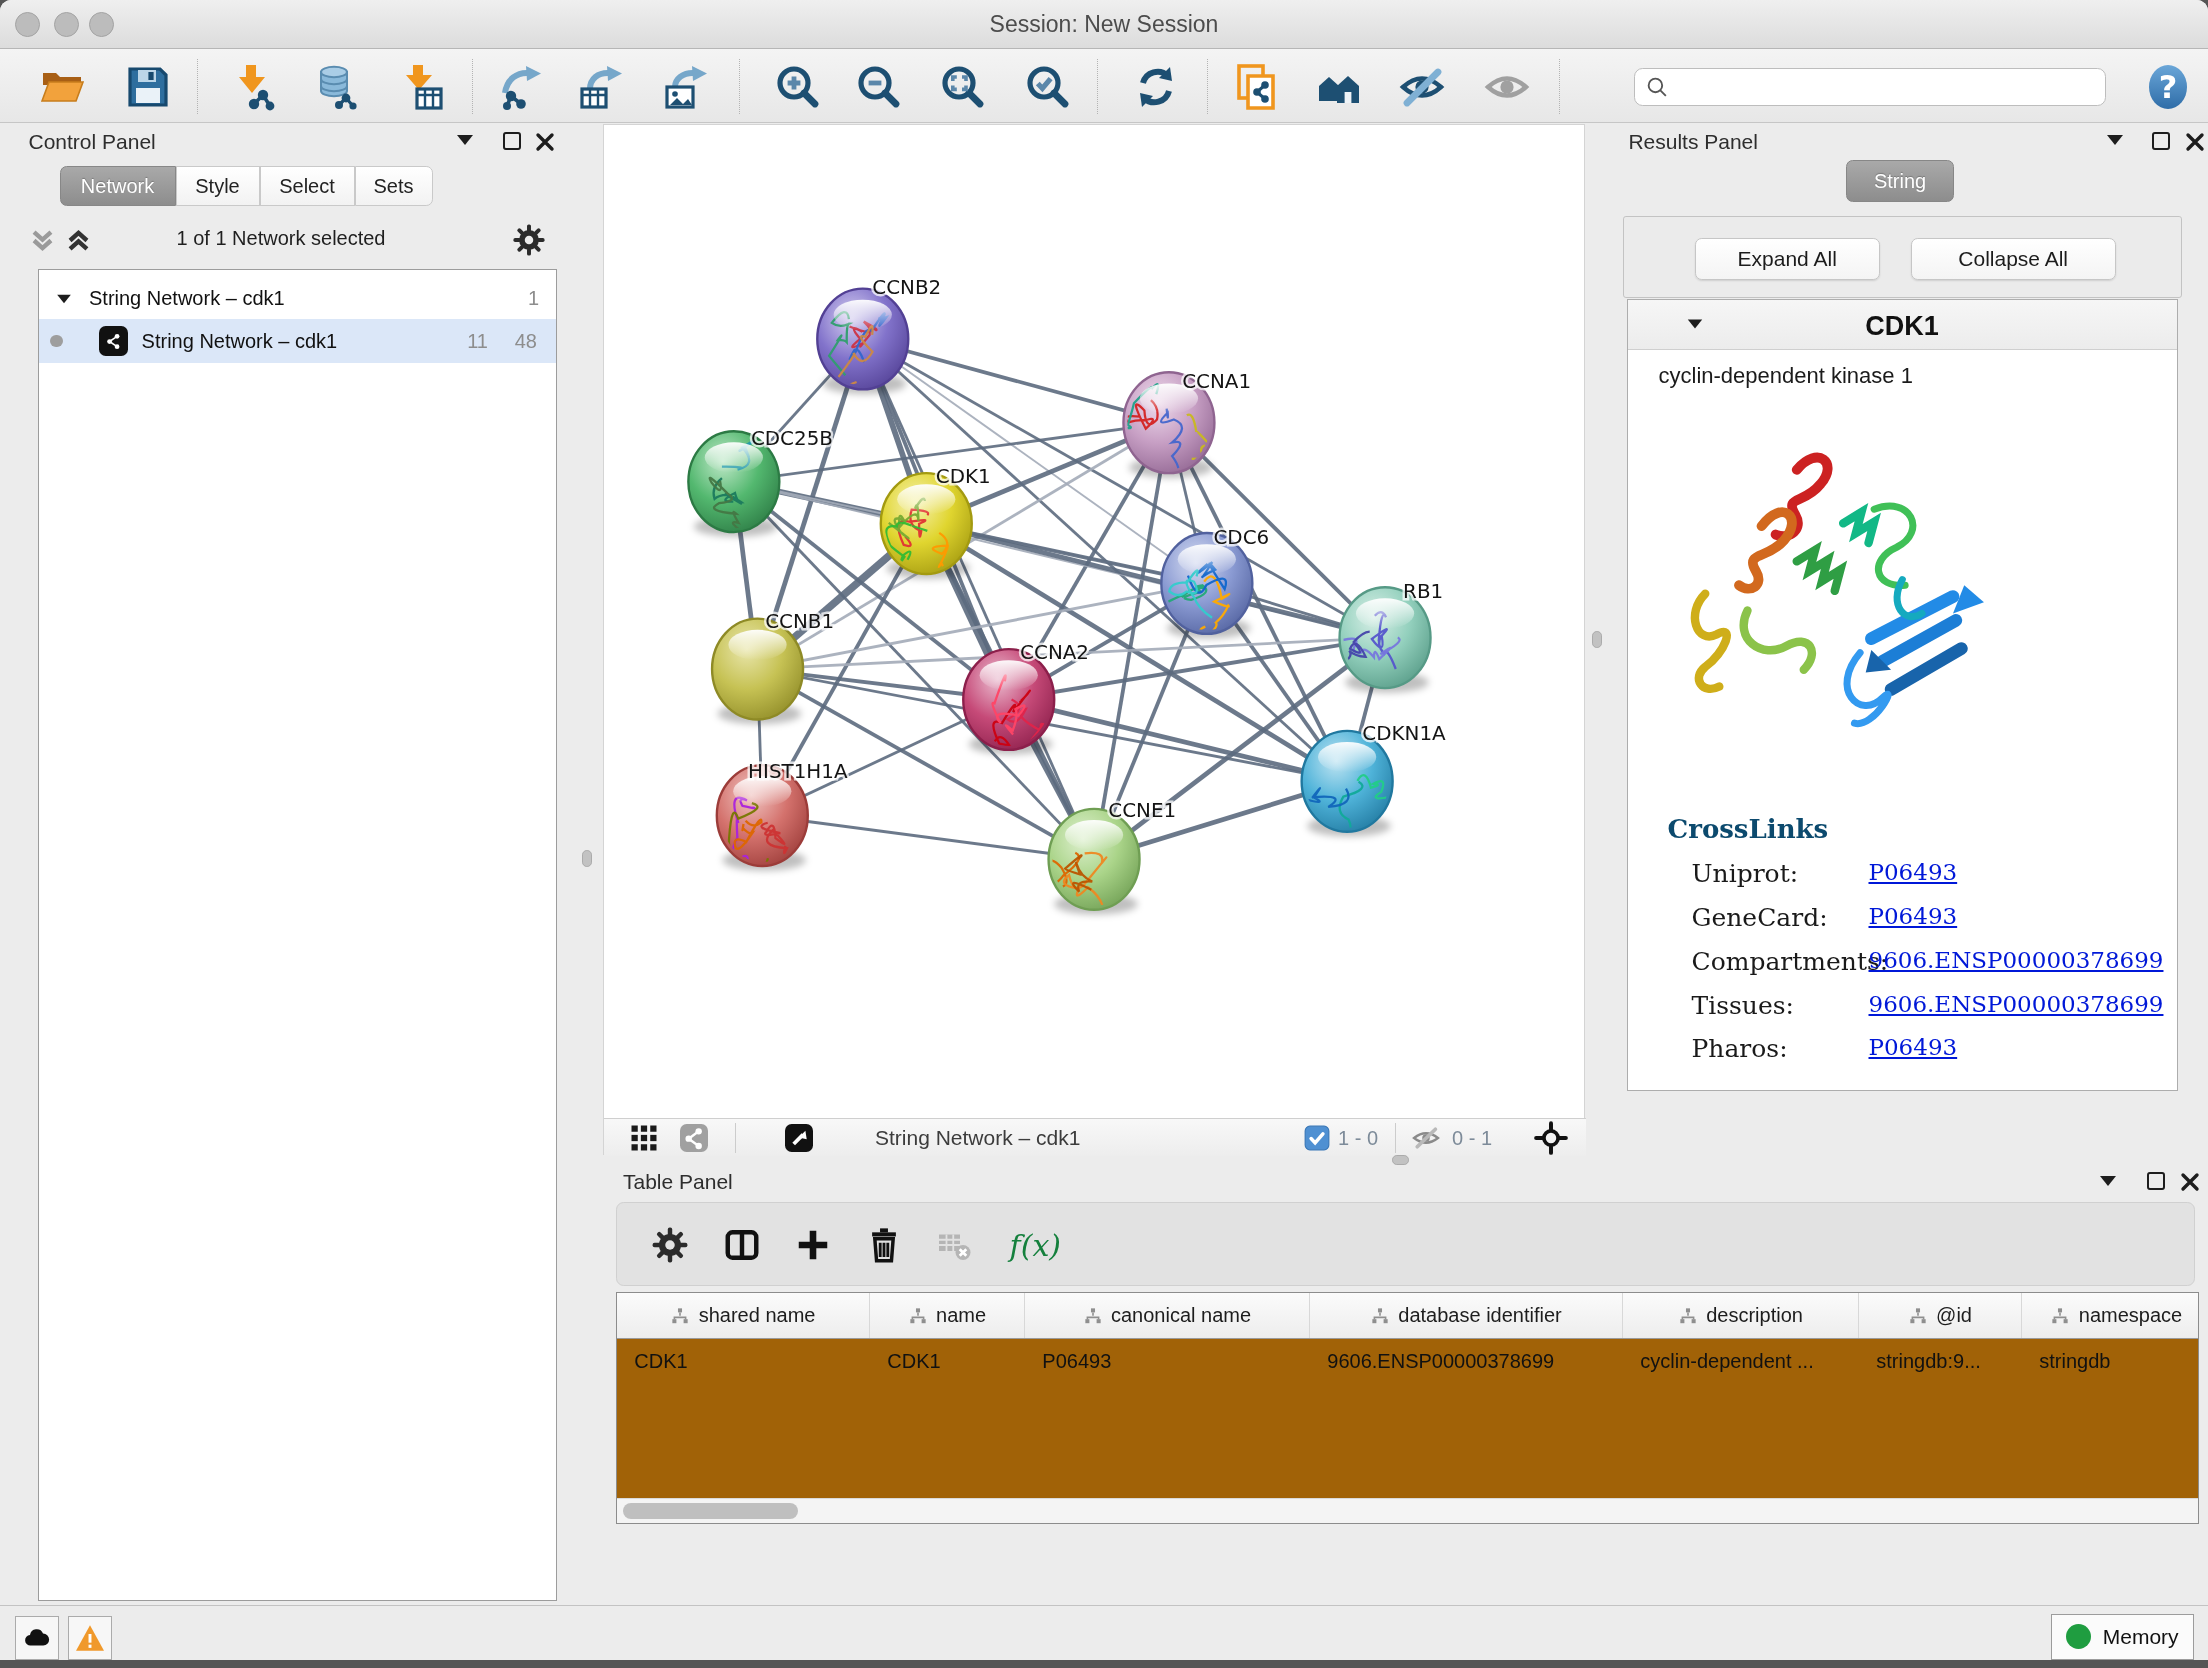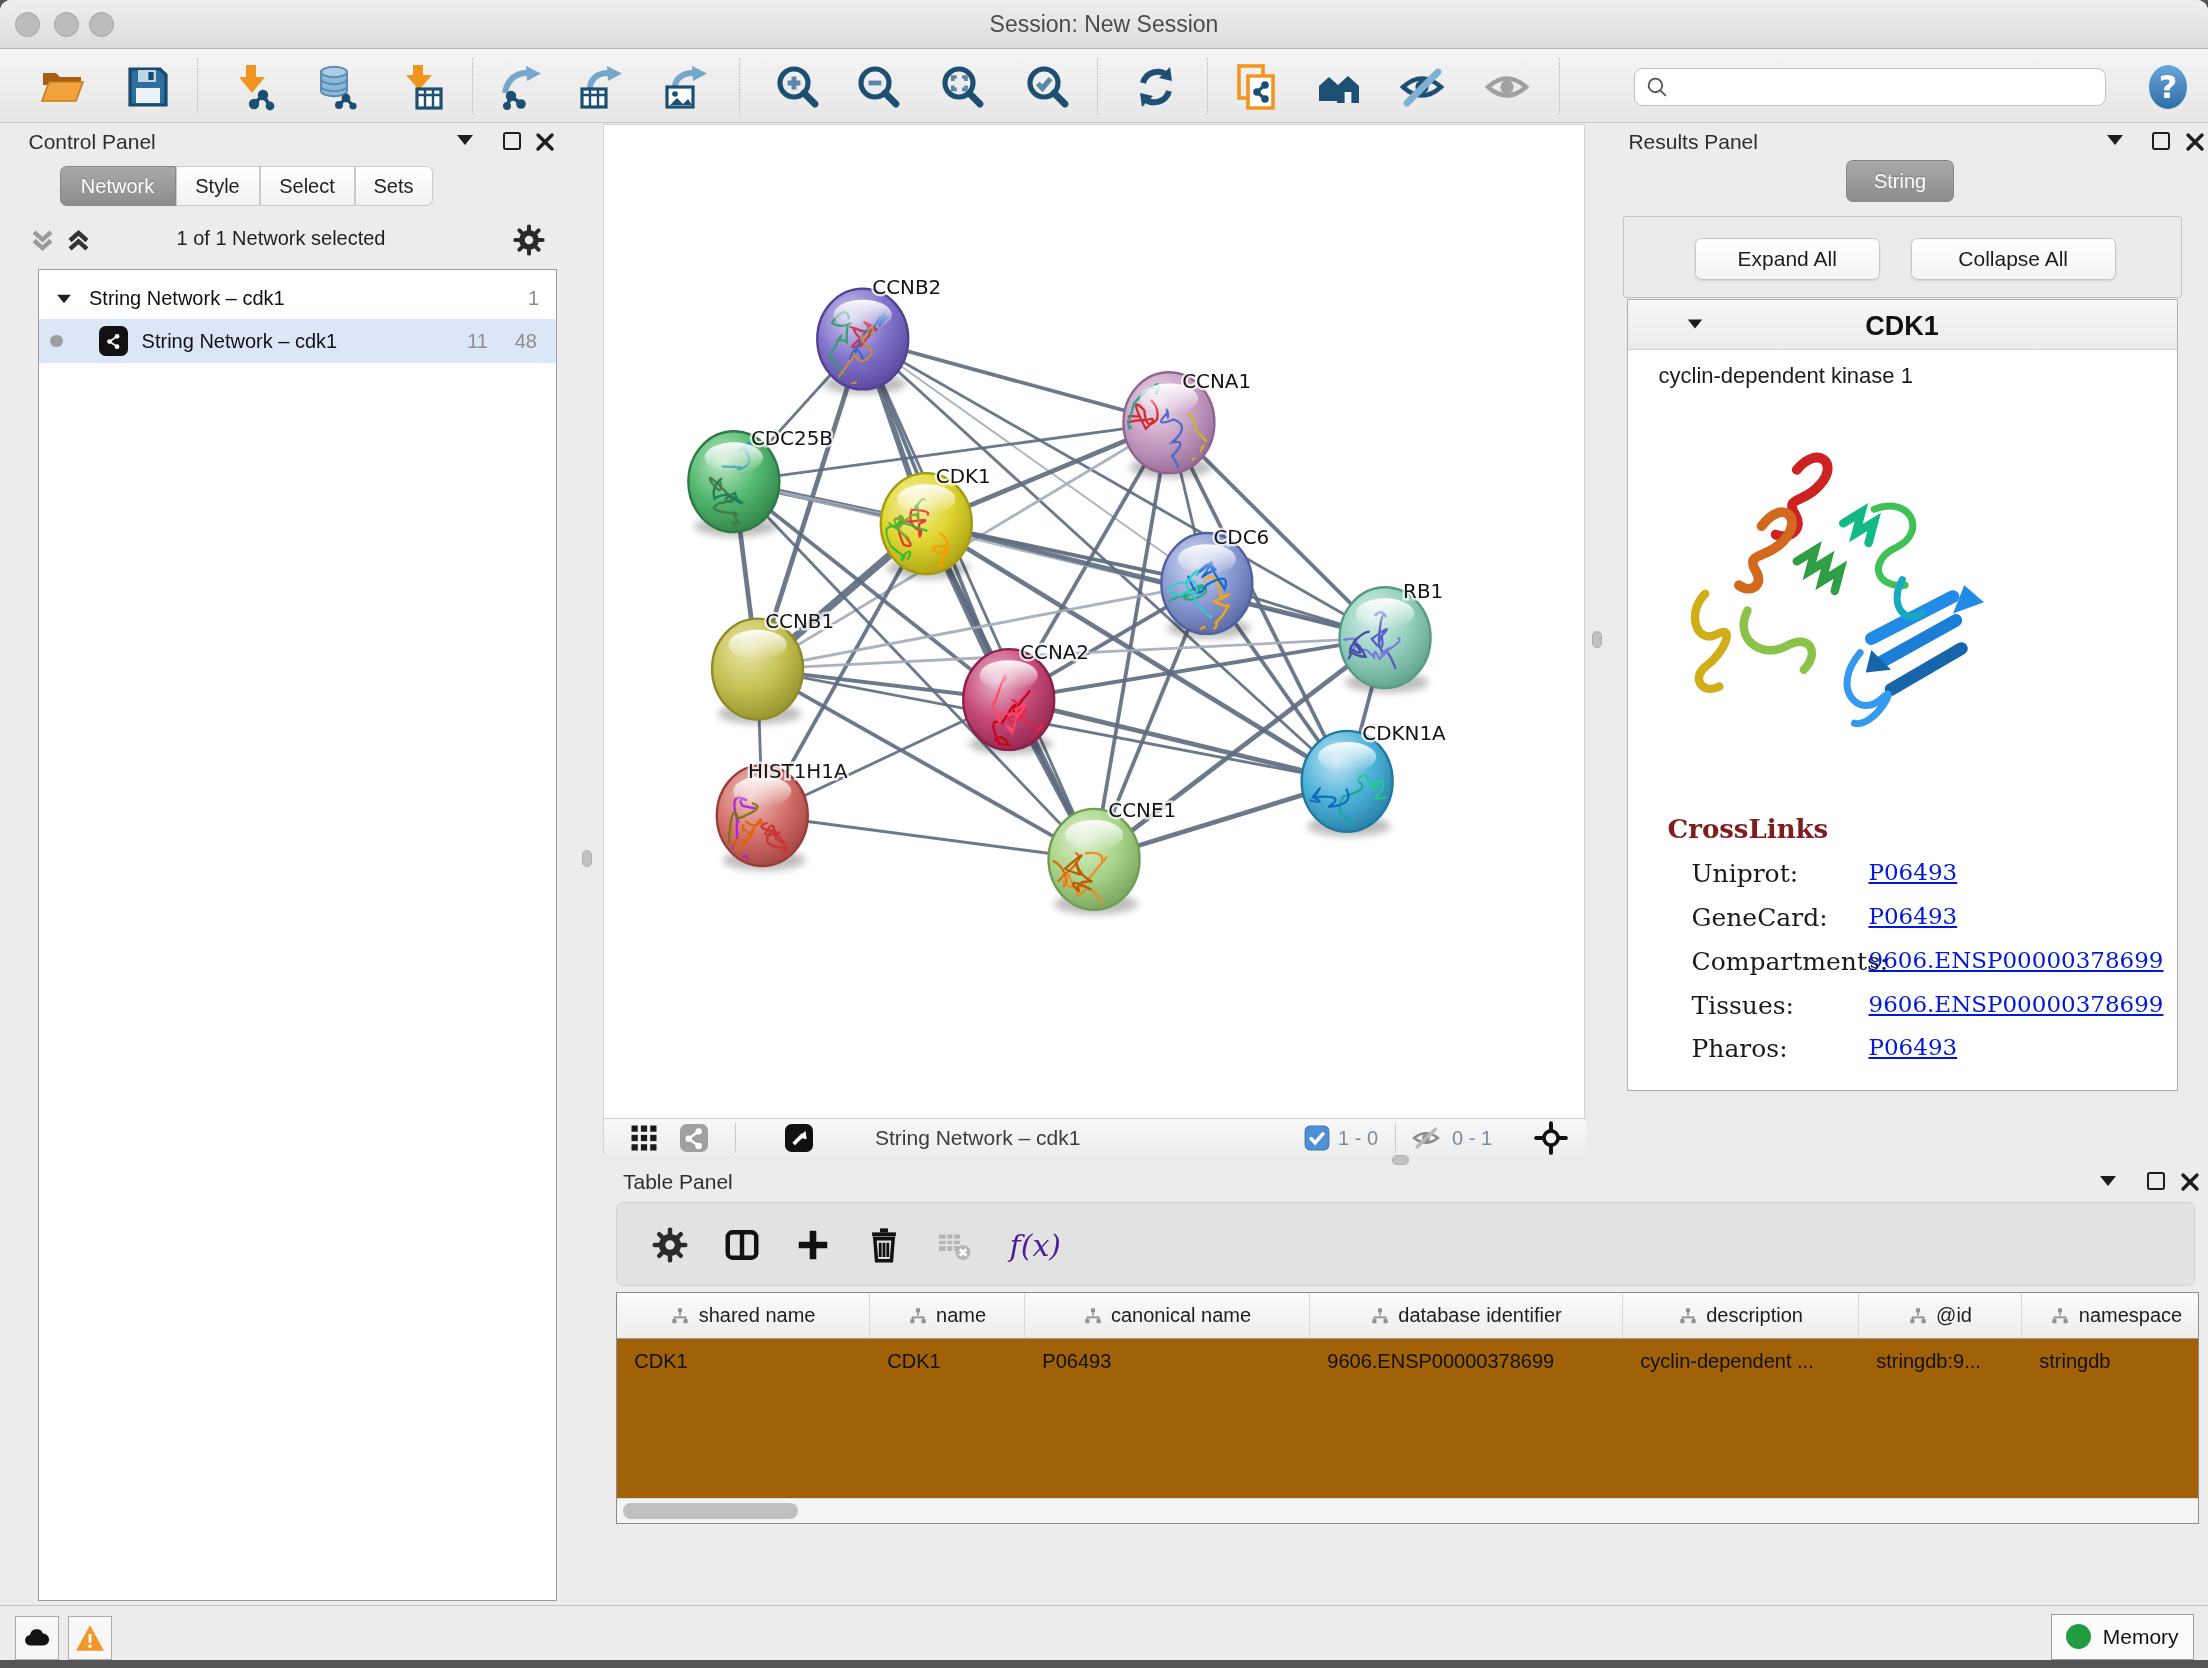--- a/index.html
+++ b/index.html
@@ -64,30 +64,30 @@
   .rbtn{position:absolute;top:21px;height:42px;background:linear-gradient(#ffffff,#f4f4f4);
     border:1px solid #c6c6c6;border-radius:6.7px;font-size:21px;color:#1c1c1c;
     display:flex;align-items:center;justify-content:center;box-shadow:0 1px 1.9px rgba(0,0,0,.12);}
   .rbox2{position:absolute;left:9.5px;top:175px;width:551px;height:792px;background:#fff;
     border:1.9px solid #adadad;}
   .rsechead{position:absolute;left:0;top:0;width:100%;height:50px;background:linear-gradient(#f6f6f6,#ececec);
     border-bottom:1px solid #cfcfcf;}
   .rgene{position:absolute;left:0;width:100%;text-align:center;top:11.4px;font-size:27px;font-weight:bold;color:#111;}
   .rdesc{position:absolute;left:31px;top:63px;font-size:22px;color:#1b1b1b;}
   .serif{font-family:"DejaVu Serif","Liberation Serif",serif;}
-  .xl-title{position:absolute;left:40px;top:514px;font-size:26px;font-weight:bold;color:#7f1d1d;}
+  .xl-title{position:absolute;left:40px;top:514px;font-size:26px;font-weight:bold;color:#0c4a6e;}
   .xl-row{position:absolute;left:0;width:100%;height:44px;}
   .xl-label{position:absolute;left:64px;font-size:25px;color:#1a1a1a;}
   .xl-link{position:absolute;left:241px;font-size:23px;color:#0018d8;text-decoration:underline;cursor:pointer;}
   
   .tpanel{position:absolute;left:603px;top:1166px;width:1605px;height:439px;}
   .ttools{position:absolute;left:13.3px;top:36px;width:1579px;height:84px;background:#e2e2e2;
     border:1px solid #d0d0d0;border-radius:7.6px;}
   .ticon{position:absolute;top:21px;width:42px;height:42px;display:flex;align-items:center;justify-content:center;}
-  .fx{font-family:"DejaVu Serif","Liberation Serif",serif;font-style:italic;font-size:30px;color:#4c1d95;}
+  .fx{font-family:"DejaVu Serif","Liberation Serif",serif;font-style:italic;font-size:30px;color:#15803d;}
   .tablebox{position:absolute;left:13.3px;top:126px;width:1583px;height:232px;background:#a16207;
     border:1.9px solid #8c8c8c;overflow:hidden;text-align:center;}
   .thead{position:absolute;left:0;top:0;height:46px;display:flex;background:linear-gradient(#fbfbfb,#ededed);
     border-bottom:1.9px solid #9a9a9a;}
   .th{display:flex;align-items:center;justify-content:center;gap:9.5px;font-size:20px;color:#1d1d1d;
     border-right:1px solid #d8d8d8;overflow:hidden;white-space:nowrap;}
   .trowdata{position:absolute;left:0;top:48px;height:40px;display:flex;}
   .td{font-size:20px;color:#111;padding-left:17px;display:flex;align-items:center;overflow:hidden;white-space:nowrap;}
   .hscroll{position:absolute;left:0;bottom:0;width:100%;height:25px;background:#f4f4f4;border-top:1px solid #dadada;}
   .hthumb{position:absolute;left:5.7px;top:3.8px;width:175px;height:16px;border-radius:8.6px;background:#bfbfbf;}

